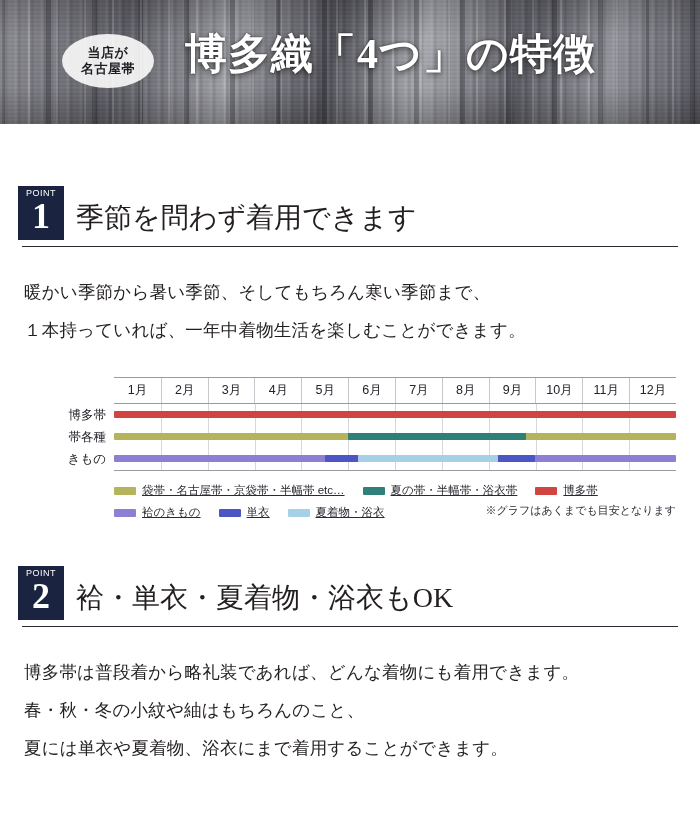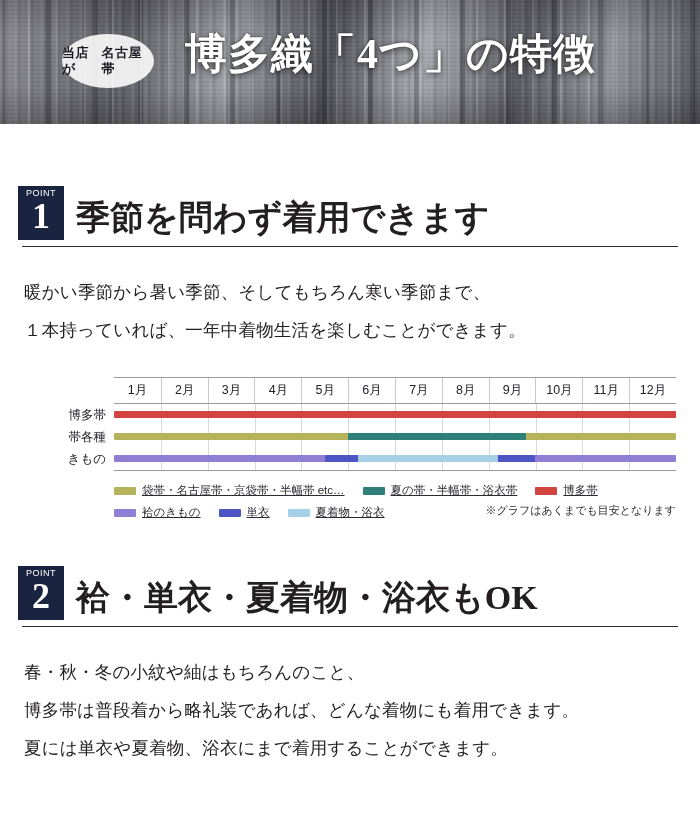--- a/index.html
+++ b/index.html
@@ -50,21 +50,21 @@
   .banner-shade {
     position: absolute; inset: 0;
     background: linear-gradient(180deg, rgba(0,0,0,.18) 0%, rgba(0,0,0,0) 30%, rgba(0,0,0,0) 70%, rgba(0,0,0,.22) 100%);
   }
   .banner-badge {
     position: absolute;
     left: 62px; top: 34px;
     width: 92px; height: 54px;
     border-radius: 50%;
     background: rgba(255,255,255,0.88);
-    display: flex; flex-direction: row;
+    display: flex; flex-direction: column;
     align-items: center; justify-content: center;
     line-height: 1.25;
     color: #1c1c22;
     font-size: 13px;
     letter-spacing: .5px;
     font-family: "Liberation Sans", sans-serif;
     font-weight: bold;
   }
   .banner-title {
     position: absolute;
@@ -102,22 +102,22 @@
     line-height: 11px;
   }
   .point-badge .p-num {
     font-family: "Liberation Serif", serif;
     font-size: 36px;
     font-weight: bold;
     line-height: 40px;
     margin-top: -3px;
   }
   .point-title {
-    font-size: 34px;
-    font-weight: bold;
+    font-size: 28px;
+    font-weight: normal;
     letter-spacing: 0px;
     line-height: 40px;
     padding-bottom: 2px;
     white-space: nowrap;
   }
   .rule {
     margin: 6px 4px 0 4px;
     border-bottom: 1px solid #2b2b33;
   }
   .para {
@@ -357,19 +357,19 @@
     <div class="point-head" style="margin-top:46px;">
       <div class="point-badge">
         <span class="p-word">POINT</span>
         <span class="p-num">2</span>
       </div>
       <div class="point-title">袷・単衣・夏着物・浴衣もOK</div>
     </div>
     <div class="rule"></div>
 
     <div class="para">
+      <div>博多帯は普段着から略礼装であれば、どんな着物にも着用できます。</div>
       <div>春・秋・冬の小紋や紬はもちろんのこと、</div>
-      <div>博多帯は普段着から略礼装であれば、どんな着物にも着用できます。</div>
       <div>夏には単衣や夏着物、浴衣にまで着用することができます。</div>
     </div>
   </div>
 
 </div>
 
 </body></html>

